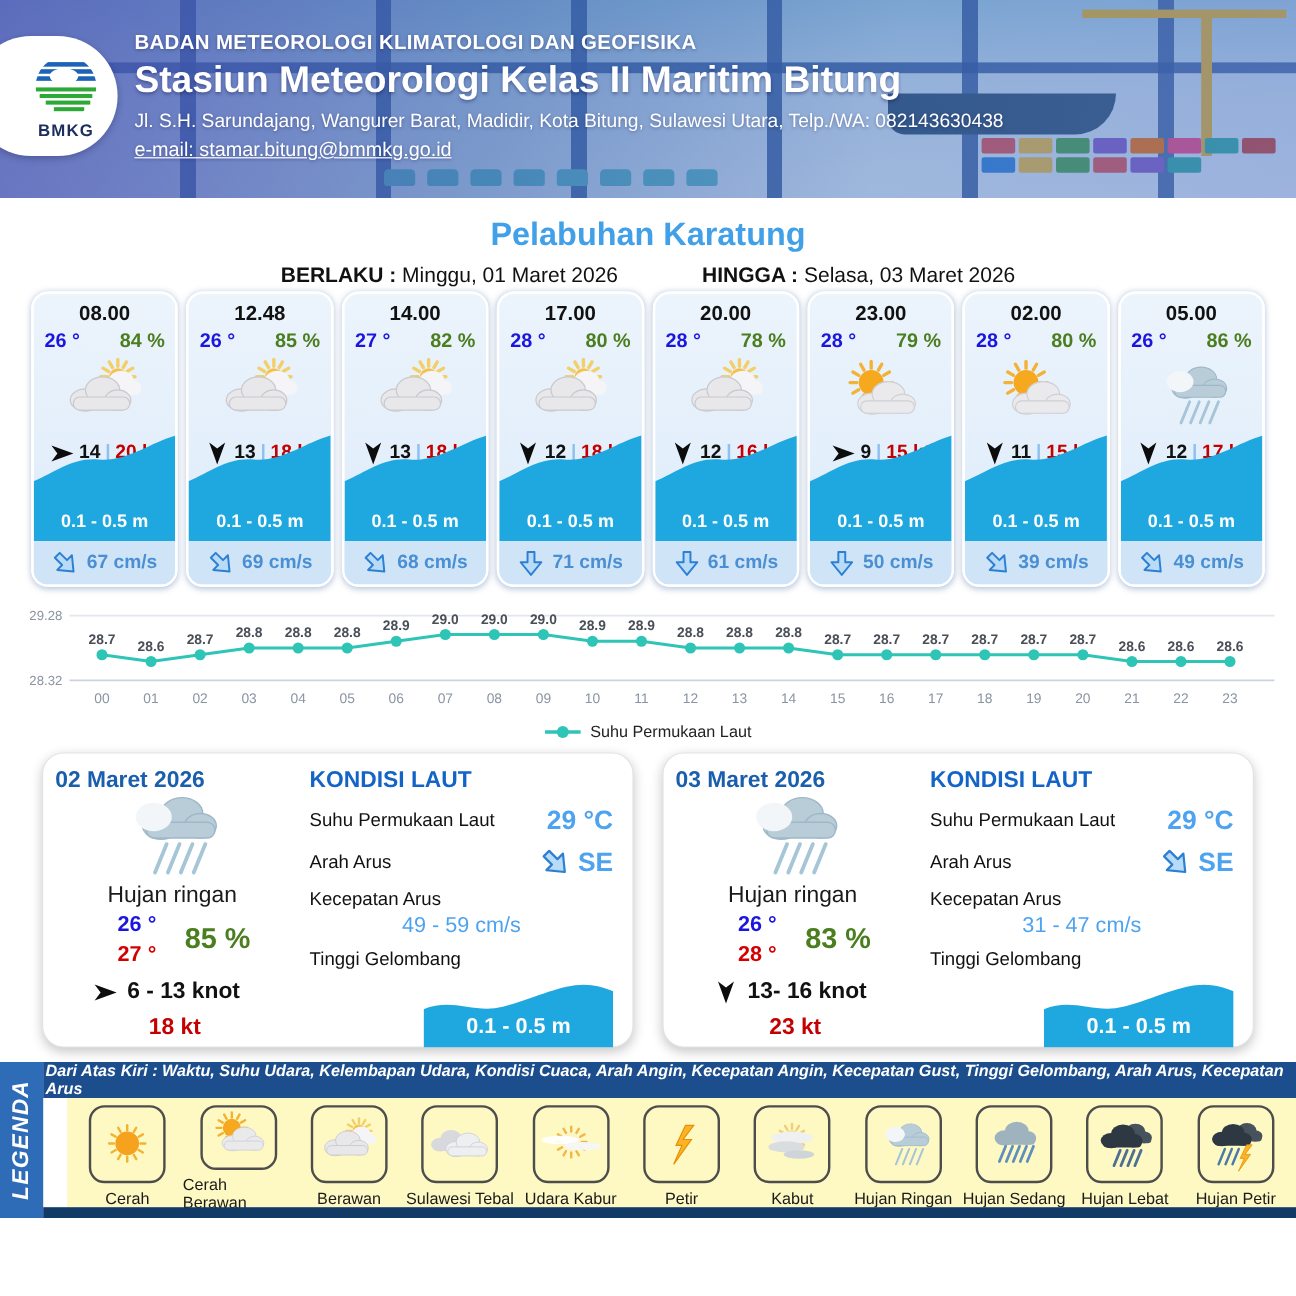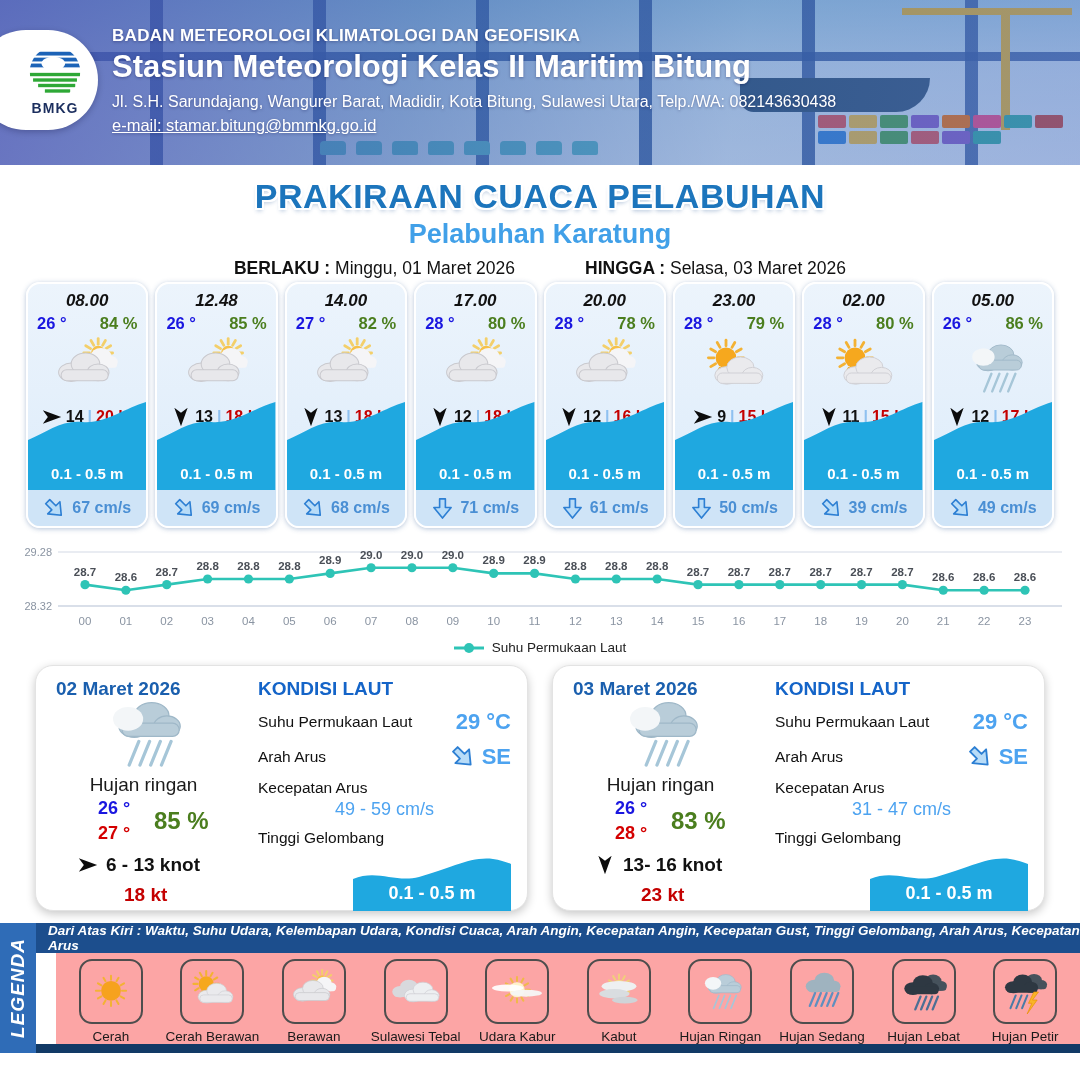--- a/index.html
+++ b/index.html
@@ -35,21 +35,21 @@
     text-shadow:-2px -2px 0 #fff,2px -2px 0 #fff,-2px 2px 0 #fff,2px 2px 0 #fff,0 3px 4px rgba(80,120,170,.45);}
   .sub-title{font-size:27px;font-weight:700;color:var(--c-subtitle_blue,#41a0e8);margin-top:3px;}
   .dates-row{display:flex;justify-content:center;gap:70px;margin-top:8px;font-size:17.5px;color:#111;}
   .dates-row b{font-weight:700;}
   .date-label{margin:6px 0 0 32px;font-size:17.5px;font-weight:700;color:var(--c-date_blue,#1a5fae);}
 
   
   .cards-row{display:flex;gap:7px;margin:3px 26px 0 26px;}
   .card{position:relative;flex:1;height:246px;background:linear-gradient(#ecf4fc,#dcebfa);border:2px solid #fff;
     border-radius:14px;box-shadow:0 1px 5px rgba(90,125,170,.45);overflow:hidden;}
-  .c-time{text-align:center;margin-top:7px;font-size:17px;font-weight:700;color:#111;font-style:italic;}
+  .c-time{text-align:center;margin-top:7px;font-size:17px;font-weight:700;color:#111;}
   .c-temps{display:flex;justify-content:space-between;padding:3px 9px 0 9px;}
   .c-temp{font-size:16.5px;font-weight:700;color:var(--c-temp_blue,#1a16e0);}
   .c-hum{font-size:16.5px;font-weight:700;color:var(--c-humidity_green,#4b7e1e);}
   .c-icon{display:flex;justify-content:center;margin-top:4px;height:64px;}
   .c-icon svg{width:86px;height:64px;}
   .c-wind{display:flex;justify-content:center;align-items:center;gap:4px;margin-top:6px;font-size:16px;font-weight:700;}
   .c-wind .w{color:#111;} .c-wind .sep{color:#8fc1f0;} .c-wind .g{color:var(--c-gust_red,#c40000);}
   .wave-svg{position:absolute;left:0;bottom:36px;width:100%;height:96px;}
   .c-foot{position:absolute;left:0;bottom:0;width:100%;height:36px;background:#cfe4f7;display:flex;align-items:center;justify-content:center;gap:6px;}
   .c-cur{font-size:16px;font-weight:700;color:var(--c-current_blue,#4a8fd4);}
@@ -60,21 +60,21 @@
   .chart-wrap{margin-top:8px;}
   .ytick{font-size:11px;fill:#8a94a2;text-anchor:end;}
   .xtick{font-size:11.5px;fill:#8a94a2;text-anchor:middle;}
   .dlabel{font-size:11.5px;font-weight:700;fill:#4a4f57;text-anchor:middle;}
   .chart-legend{display:flex;justify-content:center;align-items:center;gap:8px;margin-top:2px;font-size:13.5px;color:#222;}
 
   
   .panels-row{display:flex;gap:24px;margin:10px 35px 0 35px;}
   .panel{position:relative;flex:1;height:246px;background:#fff;border:1px solid #e3e3e3;border-radius:18px;
     box-shadow:0 3px 10px rgba(0,0,0,.22);}
-  .p-date{position:absolute;left:20px;top:12px;font-size:19px;font-weight:700;color:var(--c-date_blue,#1a5fae);}
+  .p-date{position:absolute;left:10px;top:12px;font-size:19px;font-weight:700;color:var(--c-date_blue,#1a5fae);}
   .p-icon{position:absolute;left:40px;top:26px;width:130px;height:86px;}
   .p-icon svg{width:130px;height:86px;}
   .p-cond{position:absolute;left:0;top:108px;width:215px;text-align:center;font-size:19px;color:#1a1a1a;}
   .p-tmin{position:absolute;left:62px;top:132px;font-size:18px;font-weight:700;color:var(--c-temp_blue,#1a16e0);}
   .p-tmax{position:absolute;left:62px;top:157px;font-size:18px;font-weight:700;color:#d40000;}
   .p-hum{position:absolute;left:118px;top:141px;font-size:24px;font-weight:700;color:var(--c-humidity_green,#4b7e1e);}
   .p-wind{position:absolute;left:42px;top:188px;display:flex;align-items:center;gap:8px;font-size:19px;font-weight:700;color:#111;}
   .p-gust{position:absolute;left:88px;top:218px;font-size:19px;font-weight:700;color:var(--c-gust_red,#c40000);}
   .sea{position:static;}
   .p-sea{position:absolute;left:222px;top:12px;right:16px;background:none;height:auto;}
@@ -89,22 +89,22 @@
   .pwave svg{position:absolute;inset:0;}
   .pwave .wtxt,.card .wtxt{position:absolute;width:100%;text-align:center;color:#fff;font-weight:700;}
   .pwave .wtxt{bottom:7px;font-size:18px;}
   .card .wtxt{position:absolute;bottom:44px;font-size:15px;width:100%;text-align:center;color:#fff;font-weight:700;}
 
   
   .legend{position:relative;margin-top:12px;height:130px;}
   .leg-band{position:absolute;left:0;top:0;width:36px;height:130px;background:var(--c-legend_band_blue,#2f6cb7);display:flex;align-items:center;justify-content:center;}
   .leg-band span{writing-mode:vertical-rl;transform:rotate(180deg);color:#fff;font-size:19px;font-weight:700;font-style:italic;letter-spacing:1px;}
   .leg-desc{position:absolute;left:36px;top:0;right:0;height:30px;background:var(--c-navy,#1c4e8d);color:#fff;
-    font-size:13.5px;font-style:italic;font-weight:700;display:flex;align-items:center;padding-left:12px;border-radius:0 0 0 0;}
-  .leg-strip{position:absolute;left:36px;top:30px;right:0;bottom:9px;background:#fca5a5;display:flex;padding:6px 4px 0 4px;margin-left:20px;}
+    font-size:13.5px;font-style:italic;font-weight:700;display:flex;align-items:center;padding-left:2px;border-radius:0 0 0 0;}
+  .leg-strip{position:absolute;left:36px;top:30px;right:0;bottom:9px;background:#fef9c3;display:flex;padding:6px 4px 0 4px;margin-left:20px;}
   .leg-item{flex:1;display:flex;flex-direction:column;align-items:center;}
   .leg-box{width:64px;height:66px;border:2px solid #4d4d4d;border-radius:13px;display:flex;align-items:center;justify-content:center;}
   .leg-box svg{width:58px;height:50px;}
   .leg-lab{margin-top:5px;font-size:13.5px;color:#1a1a1a;}
   .leg-bottom{position:absolute;left:36px;right:0;bottom:0;height:9px;background:#123a66;}
 </style>
 </head>
 <body>
 
 <div class="page">
@@ -170,21 +170,20 @@
     </div>
     <div class="hdr-text">
       <div class="agency">BADAN METEOROLOGI KLIMATOLOGI DAN GEOFISIKA</div>
       <div class="station">Stasiun Meteorologi Kelas II Maritim Bitung</div>
       <div class="addr">Jl. S.H. Sarundajang, Wangurer Barat, Madidir, Kota Bitung, Sulawesi Utara, Telp./WA: 082143630438</div>
       <div class="mail">e-mail: stamar.bitung@bmmkg.go.id</div>
     </div>
   </header>
 
   <section class="title-block">
-    <div class="main-title">PRAKIRAAN CUACA PELABUHAN</div>
     <div class="sub-title">Pelabuhan Karatung</div>
     <div class="dates-row">
       <div><b>BERLAKU :</b> <span>Minggu, 01 Maret 2026</span></div>
       <div><b>HINGGA :</b> <span>Selasa, 03 Maret 2026</span></div>
     </div>
   </section>
 
 
   <div class="cards-row" id="cards-row">
   <div class="card">
@@ -974,20 +973,28 @@
               <line x1="57.5" y1="23.00961894323342" x2="61" y2="16.94744111674235" stroke="#f0b84a" stroke-width="3.5" stroke-linecap="round"></line>
               <line x1="62.99038105676658" y1="28.499999999999993" x2="69.05255888325765" y2="24.99999999999999" stroke="#f0b84a" stroke-width="3.5" stroke-linecap="round"></line>
               <circle cx="50" cy="36" r="13" fill="#fff2c8"></circle>
               <ellipse cx="34" cy="33" rx="27" ry="6" fill="rgba(255,255,255,.92)"></ellipse>
               <ellipse cx="66" cy="42" rx="27" ry="6" fill="rgba(246,246,246,.95)"></ellipse>
             </svg>
           </div>
     <div class="leg-lab">Udara Kabur</div>
   </div>
 
+  <div class="leg-item">
+    <div class="leg-box">
+            <svg viewBox="0 0 100 80">
+              <polygon transform="translate(42,12) scale(1.7)" points="8,0 0,17 5,17 -2,33 13,12 6,12 15,0" fill="#f9b428" stroke="#e88f00" stroke-width="1"></polygon>
+            </svg>
+          </div>
+    <div class="leg-lab">Petir</div>
+  </div>
 
   <div class="leg-item">
     <div class="leg-box">
             <svg viewBox="0 0 100 80">
               <line x1="63" y1="30" x2="70" y2="30" stroke="#f0cf7a" stroke-width="3.5" stroke-linecap="round"></line>
               <line x1="61.258330249197705" y1="36.5" x2="67.32050807568878" y2="40" stroke="#f0cf7a" stroke-width="3.5" stroke-linecap="round"></line>
               <line x1="56.5" y1="41.2583302491977" x2="60" y2="47.32050807568877" stroke="#f0cf7a" stroke-width="3.5" stroke-linecap="round"></line>
               <line x1="50" y1="43" x2="50" y2="50" stroke="#f0cf7a" stroke-width="3.5" stroke-linecap="round"></line>
               <line x1="43.5" y1="41.258330249197705" x2="40" y2="47.32050807568878" stroke="#f0cf7a" stroke-width="3.5" stroke-linecap="round"></line>
               <line x1="38.741669750802295" y1="36.5" x2="32.67949192431122" y2="40" stroke="#f0cf7a" stroke-width="3.5" stroke-linecap="round"></line>

